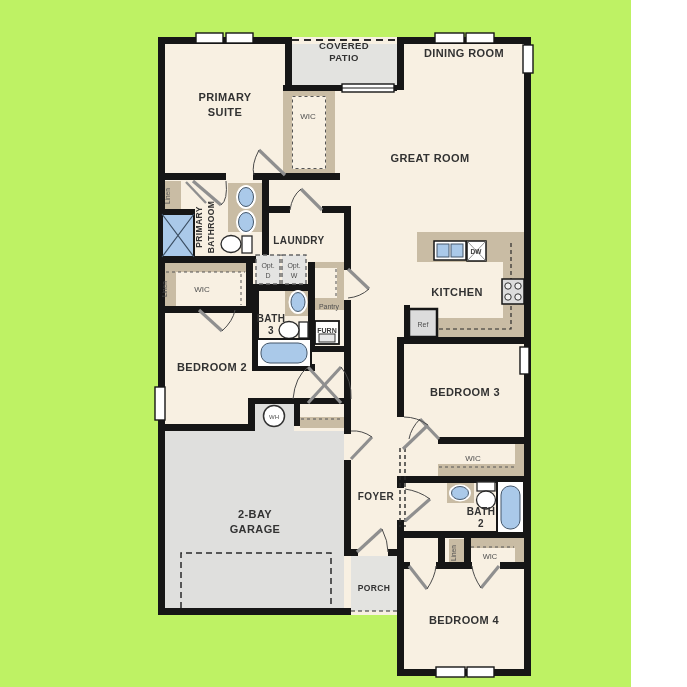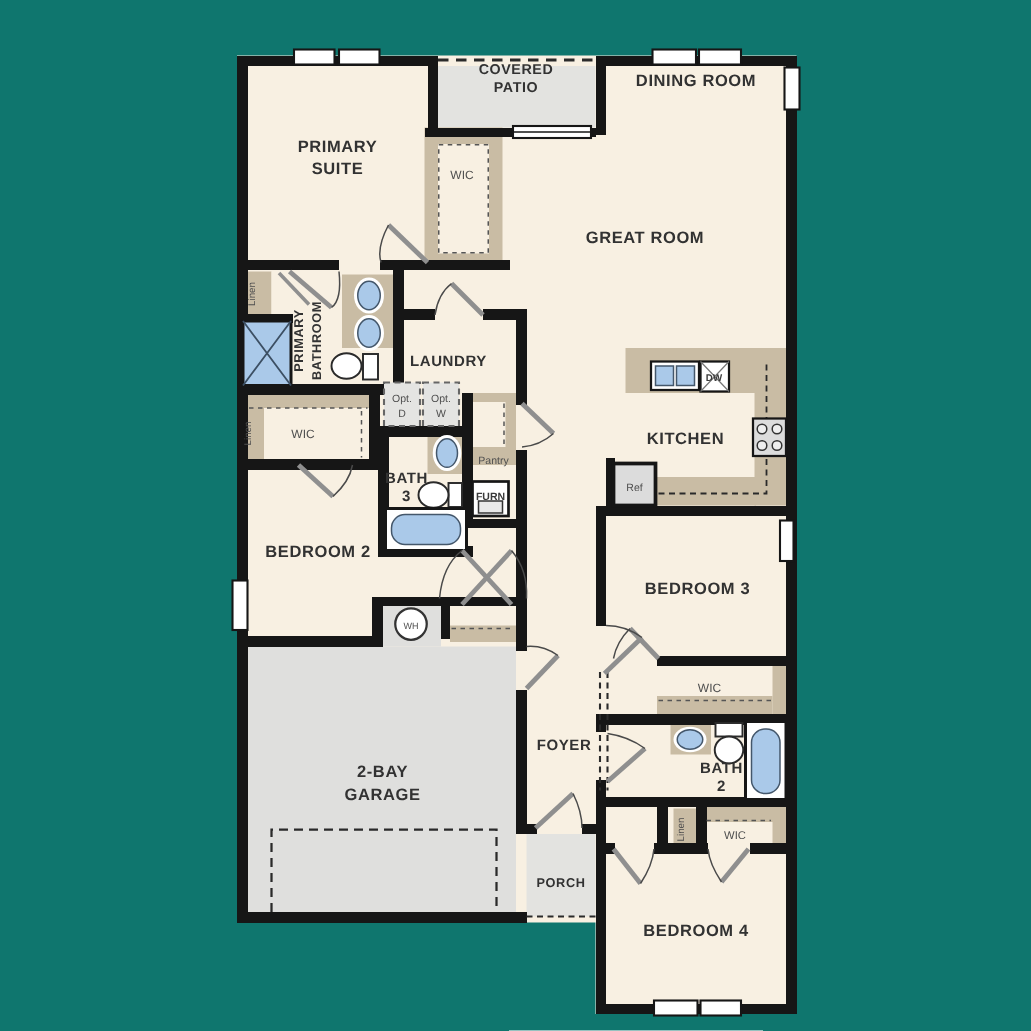--- a/index.html
+++ b/index.html
@@ -1,16 +1,16 @@
 <!DOCTYPE html>
 <html><head>
 <meta charset="utf-8">
 <style>
   html,body{margin:0;padding:0;background:#ffffff;}
-  .stage{position:relative;width:687px;height:687px;background:#0f766e;overflow:hidden;}
+  .stage{position:relative;width:631px;height:687px;background:#bef264;overflow:hidden;}
   svg{display:block;}
   .lbl{font-family:"Liberation Sans",sans-serif;font-weight:bold;fill:#323232;letter-spacing:.4px;}
   .s11{font-size:11px}.s10{font-size:10px}.s95{font-size:9.5px}.s85{font-size:8.5px}
   .tag{font-family:"Liberation Sans",sans-serif;fill:#4f4f4f;font-size:8px;}
   .tag7{font-size:7px}.tag65{font-size:6.5px}.tag6{font-size:6px}.tag75{font-size:7.5px}
   .tagb{font-weight:bold;fill:#3a3a3a;}
   text{text-anchor:middle;}
 </style>
 </head>
 <body>

